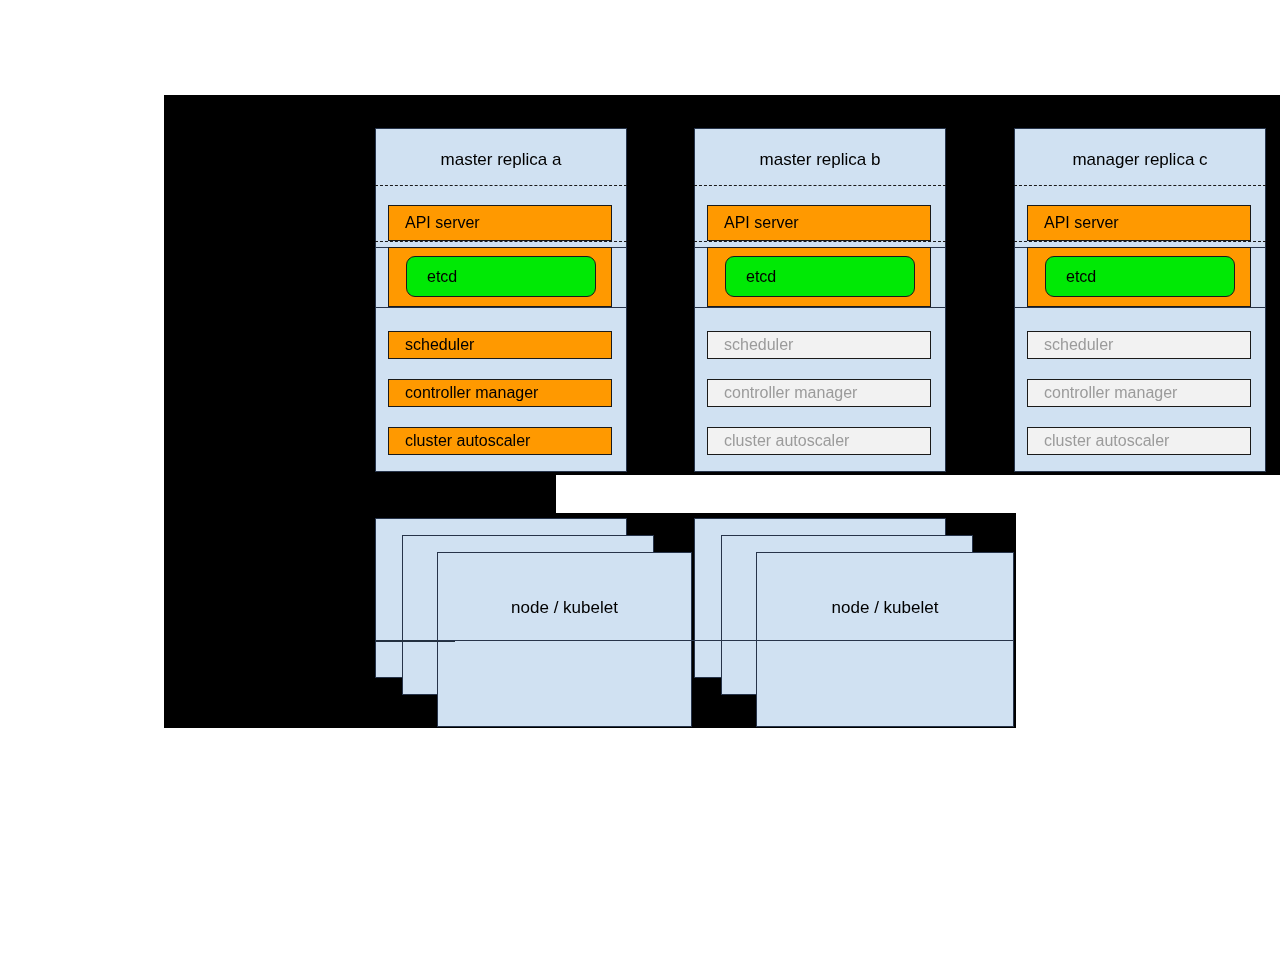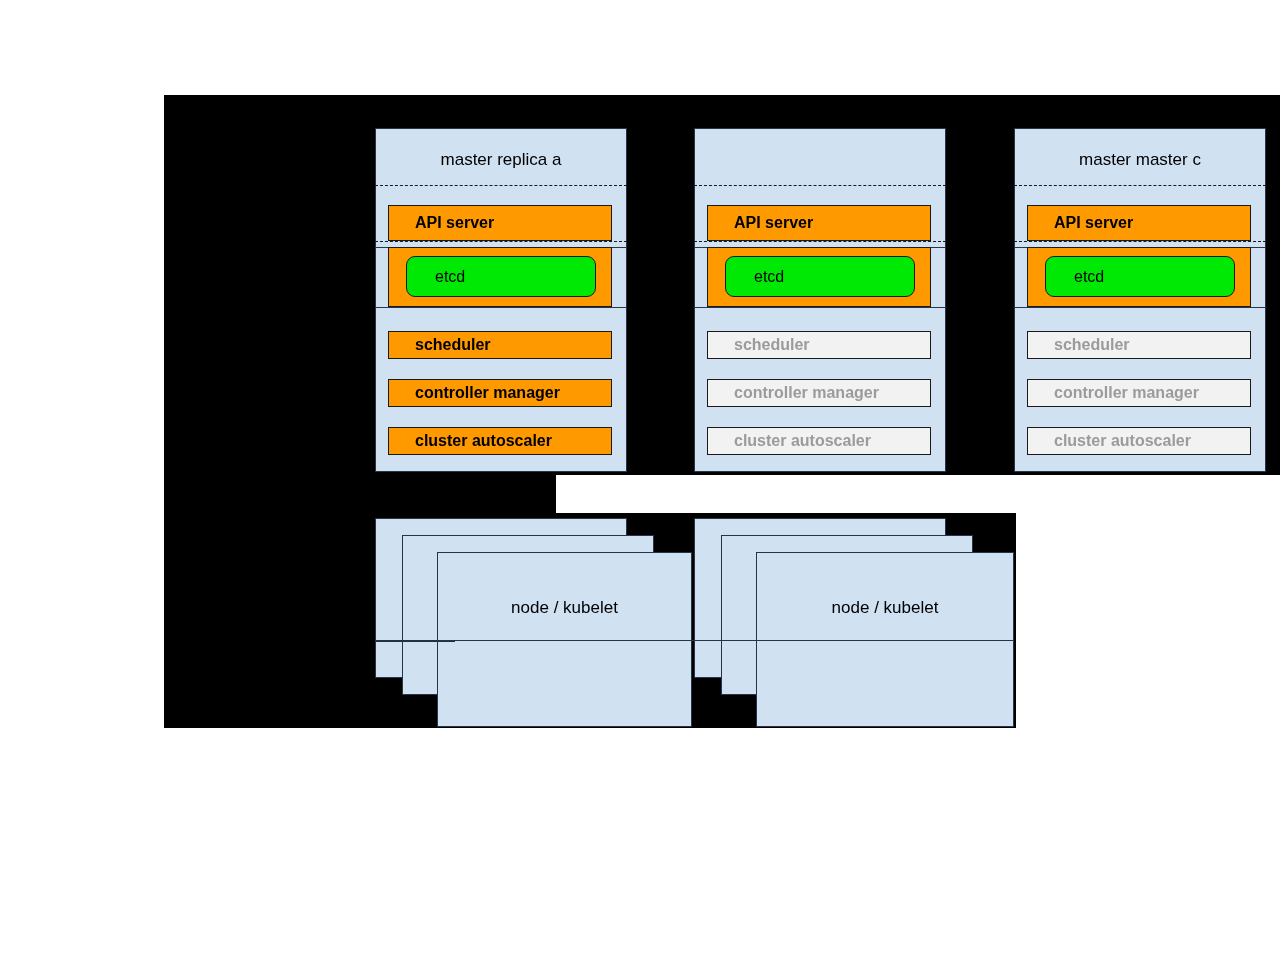--- a/index.html
+++ b/index.html
@@ -30,41 +30,40 @@
   .hline{position:absolute;height:0;border-top:1px solid #27344a;}
   .hline.dashed{border-top:1px dashed #1a1a1a;}
   .hline.thick{border-top:2px solid #233040;}
   .comp{
     position:absolute;
     box-sizing:border-box;
     border:1px solid #1a1a1a;
     display:flex;
     align-items:center;
     font-size:16px;
-    padding-left:26px;
+    padding-left:16px;
     white-space:nowrap;
-    font-weight:bold;
   }
   .comp.active{background:#ff9900;color:#000000;}
   .comp.inactive{background:#f2f2f2;color:#9b9b9b;}
   .etcd-wrap{
     position:absolute;
     box-sizing:border-box;
     background:#ff9900;
     border:1px solid #1a1a1a;
   }
   .etcd{
     position:absolute;
     box-sizing:border-box;
     background:#00e905;
     border:1px solid #1a1a1a;
     border-radius:9px;
     display:flex;
     align-items:center;
-    padding-left:28px;
+    padding-left:20px;
     font-size:16px;
     color:#000000;
     white-space:nowrap;
   }
   .nodecard{
     position:absolute;
     box-sizing:border-box;
     background:#d0e1f2;
     border:1px solid #27344a;
   }
@@ -96,36 +95,37 @@
 
   <div class="etcd-wrap" style="left:344px;top:247px;width:224px;height:60px;"></div>
   <div class="etcd" style="left:362px;top:256px;width:190px;height:41px;">etcd</div>
   <div class="hline" style="left:331px;top:307px;width:252px;"></div>
 
   <div class="comp active" style="left:344px;top:331px;width:224px;height:28px;">scheduler</div>
   <div class="comp active" style="left:344px;top:379px;width:224px;height:28px;">controller manager</div>
   <div class="comp active" style="left:344px;top:427px;width:224px;height:28px;">cluster autoscaler</div>
 
   <div class="panel" style="left:650px;top:128px;width:252px;height:344px;"></div>
+  <div class="panel-title" style="left:650px;top:150px;width:252px;">master replica b</div>
   <div class="hline dashed" style="left:650px;top:185px;width:252px;"></div>
 
   <div class="comp active" style="left:663px;top:205px;width:224px;height:36px;">API server</div>
   <div class="hline dashed" style="left:650px;top:241px;width:252px;"></div>
   <div class="hline" style="left:650px;top:247px;width:252px;"></div>
 
   <div class="etcd-wrap" style="left:663px;top:247px;width:224px;height:60px;"></div>
   <div class="etcd" style="left:681px;top:256px;width:190px;height:41px;">etcd</div>
   <div class="hline" style="left:650px;top:307px;width:252px;"></div>
 
   <div class="comp inactive" style="left:663px;top:331px;width:224px;height:28px;">scheduler</div>
   <div class="comp inactive" style="left:663px;top:379px;width:224px;height:28px;">controller manager</div>
   <div class="comp inactive" style="left:663px;top:427px;width:224px;height:28px;">cluster autoscaler</div>
 
   <div class="panel" style="left:970px;top:128px;width:252px;height:344px;"></div>
-  <div class="panel-title" style="left:970px;top:150px;width:252px;">master master c</div>
+  <div class="panel-title" style="left:970px;top:150px;width:252px;">manager replica c</div>
   <div class="hline dashed" style="left:970px;top:185px;width:252px;"></div>
 
   <div class="comp active" style="left:983px;top:205px;width:224px;height:36px;">API server</div>
   <div class="hline dashed" style="left:970px;top:241px;width:252px;"></div>
   <div class="hline" style="left:970px;top:247px;width:252px;"></div>
 
   <div class="etcd-wrap" style="left:983px;top:247px;width:224px;height:60px;"></div>
   <div class="etcd" style="left:1001px;top:256px;width:190px;height:41px;">etcd</div>
   <div class="hline" style="left:970px;top:307px;width:252px;"></div>
 

